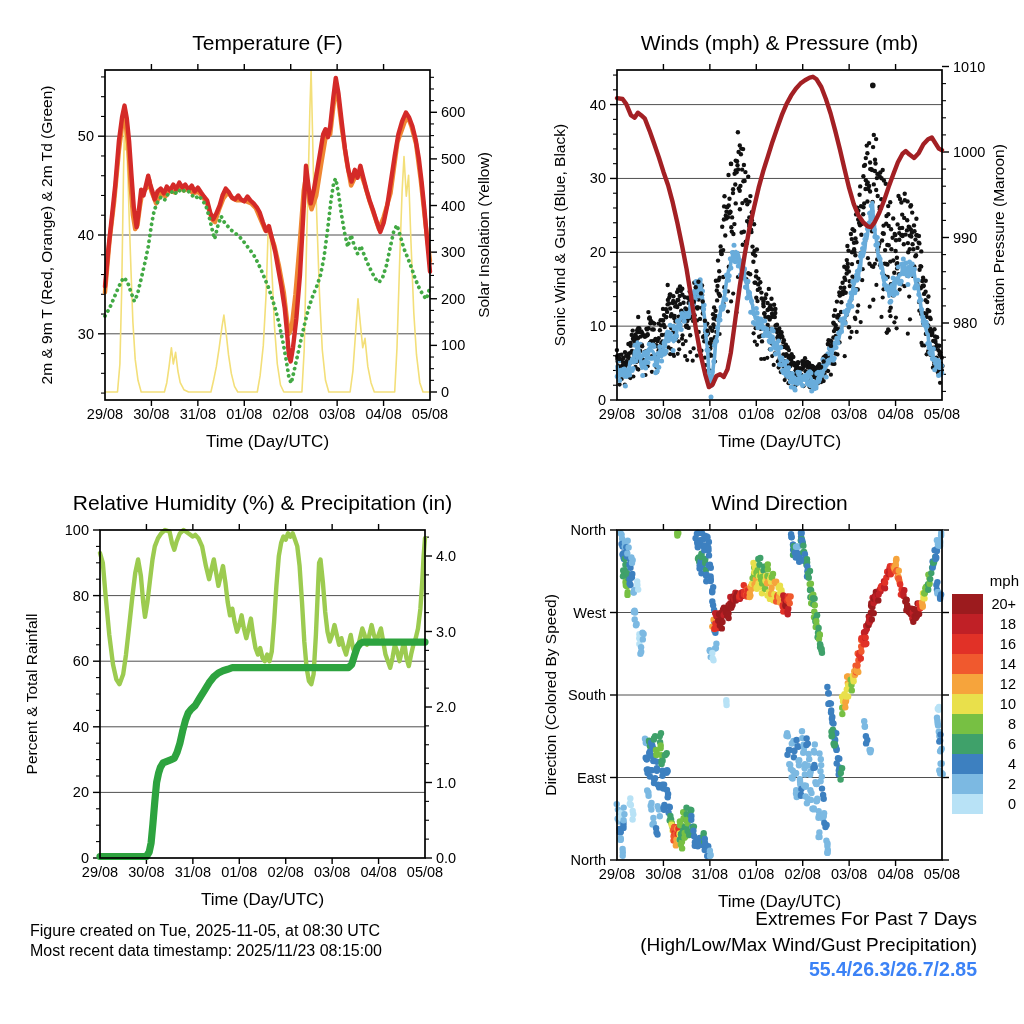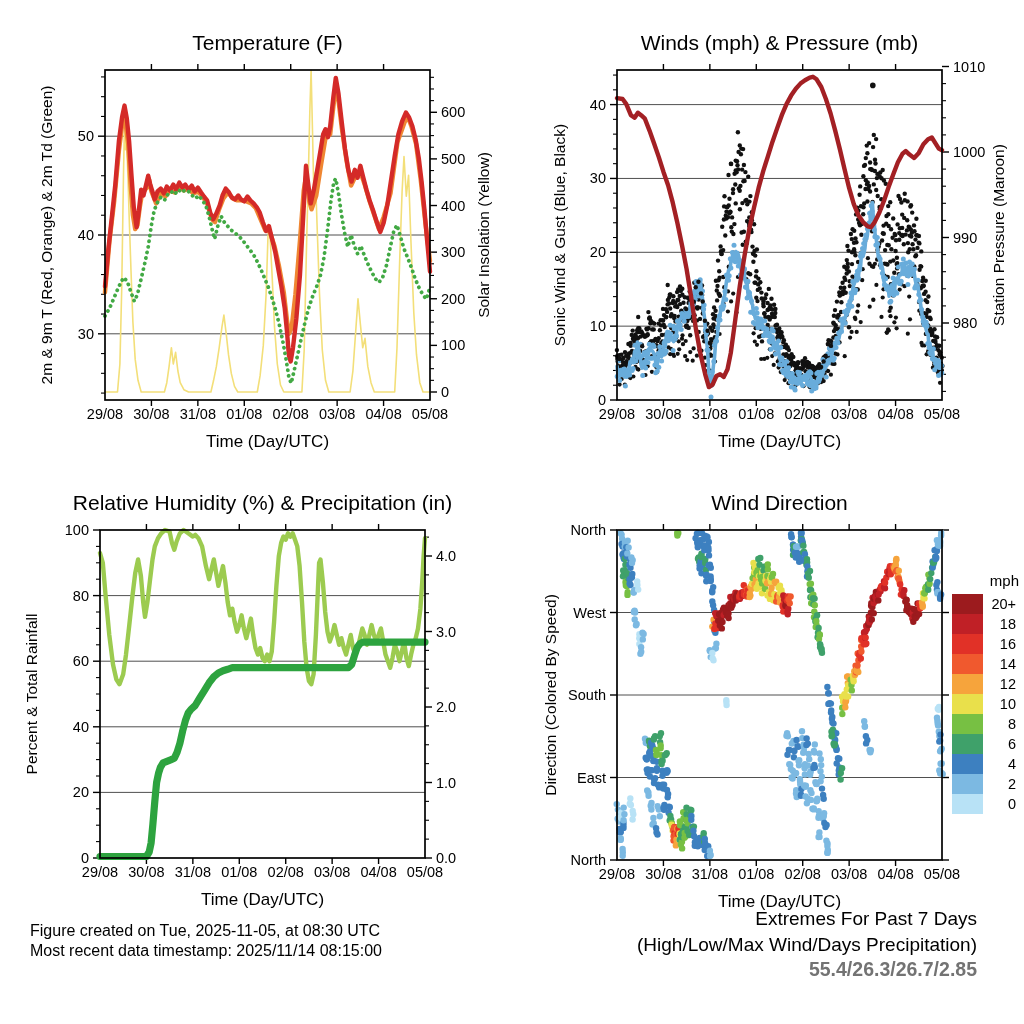--- a/index.html
+++ b/index.html
@@ -2666,21 +2666,21 @@
       <rect x="952" y="754" width="31" height="20" fill="#3d80c0"></rect>
       <text x="1016" y="769" font-size="14.5" text-anchor="end">4</text>
       <rect x="952" y="774" width="31" height="20" fill="#7cb9e2"></rect>
       <text x="1016" y="789" font-size="14.5" text-anchor="end">2</text>
       <rect x="952" y="794" width="31" height="20" fill="#b8e2f6"></rect>
       <text x="1016" y="809" font-size="14.5" text-anchor="end">0</text>
     </svg>
 
   <div class="footer">
     <span>Figure created on Tue, 2025-11-05, at 08:30 UTC</span>
-    <span>Most recent data timestamp: 2025/11/14 08:15:00</span>
+    <span>Most recent data timestamp: 2025/11/23 08:15:00</span>
   </div>
 
   <div class="extremes">
     <div>Extremes For Past 7 Days</div>
-    <div>(High/Low/Max Wind/Days Precipitation)</div>
-    <div class="extremes-values" style="color: #737373;">55.4/26.3/26.7/2.85</div>
+    <div>(High/Low/Max Wind/Gust Precipitation)</div>
+    <div class="extremes-values" style="color: #3b82f6;">55.4/26.3/26.7/2.85</div>
   </div>
 </div>
 
 </body></html>

